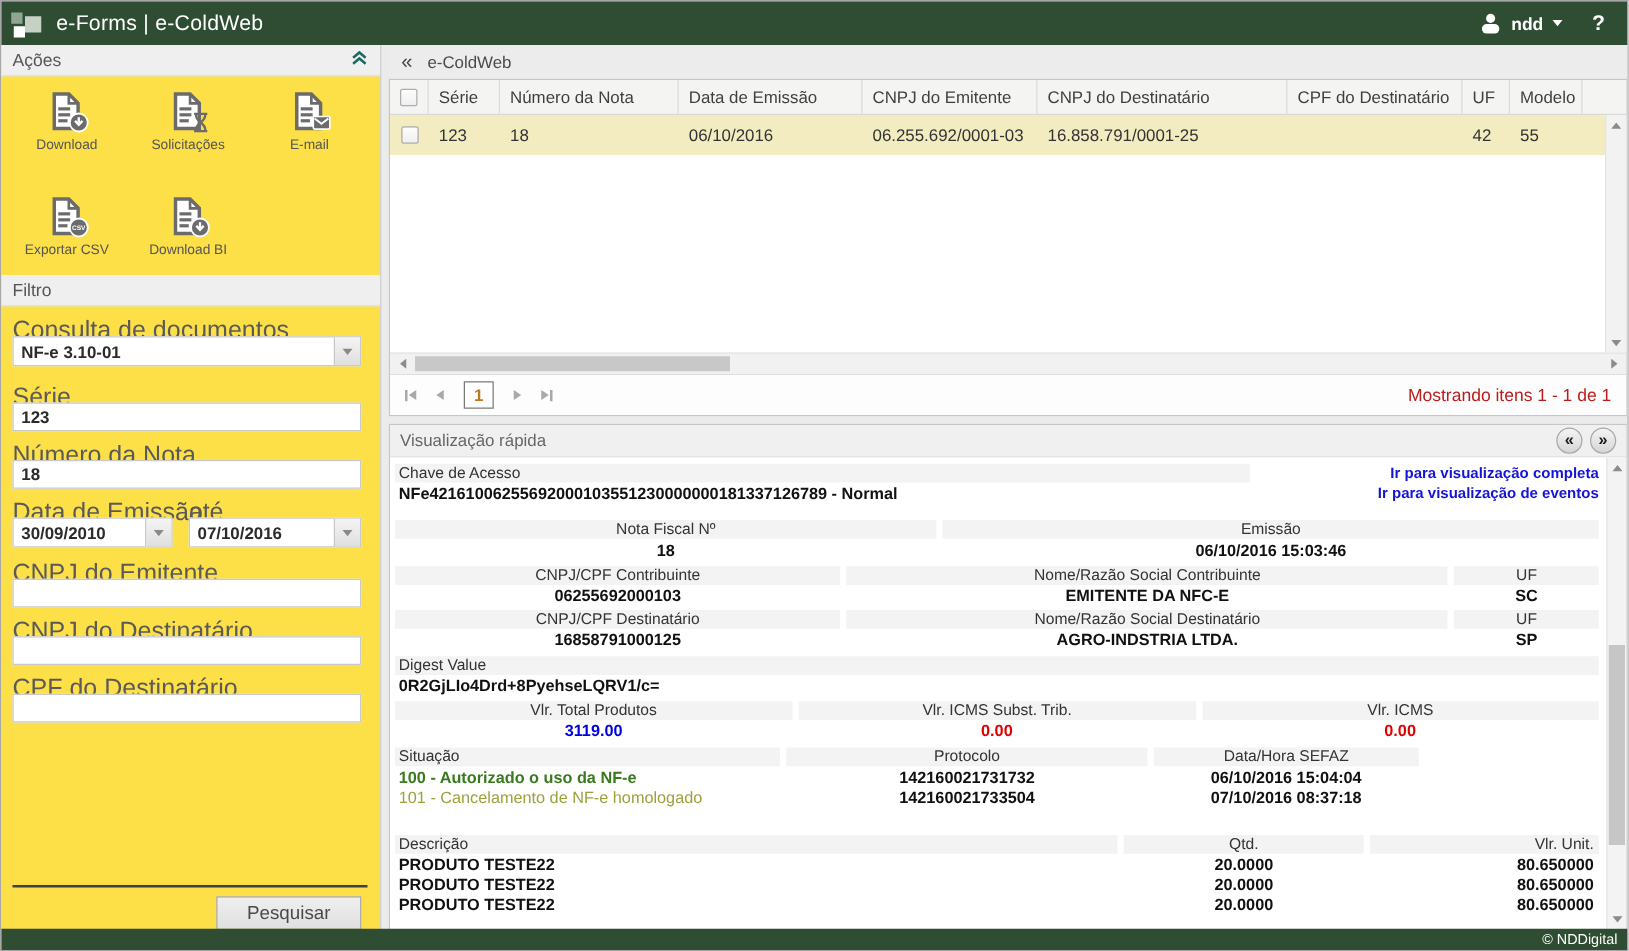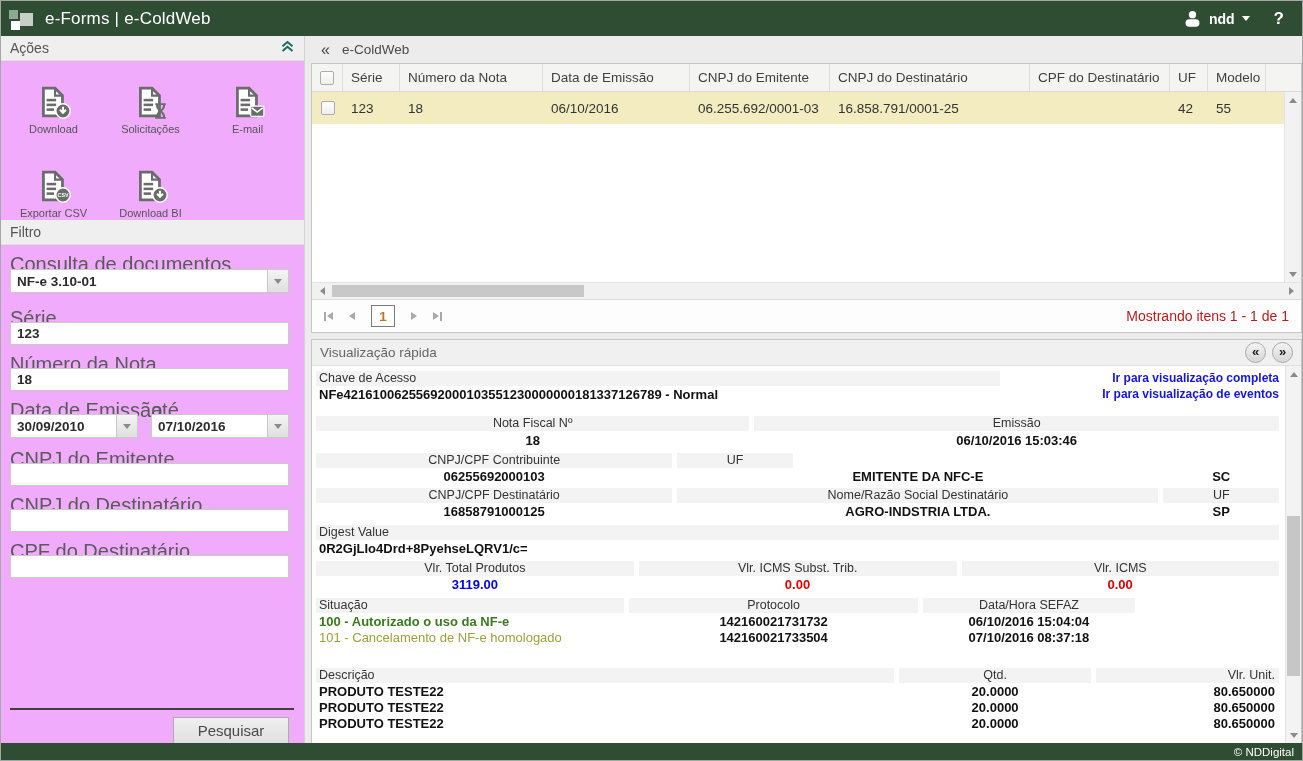--- a/index.html
+++ b/index.html
@@ -15,25 +15,25 @@
   .logo .sq1 { position:absolute; left:0; top:3px; width:9px; height:9px; background:#8FA792; }
   .logo .sq2 { position:absolute; left:11px; top:6px; width:13px; height:13px; background:#C7D0C5; }
   .logo .sq3 { position:absolute; left:2px; top:14px; width:9px; height:9px; background:#FFFFFF; }
   .app-title { color:#fff; font-size:17px; margin-left:10px; letter-spacing:.2px; }
   .topbar-right { margin-left:auto; display:flex; align-items:center; gap:10px; margin-right:18px; }
   .user-menu { display:flex; align-items:center; gap:7px; cursor:pointer; }
   .user-name { color:#fff; font-size:14px; font-weight:bold; }
   .caret { width:0; height:0; border-left:4px solid transparent; border-right:4px solid transparent; border-top:5px solid #fff; }
   .help { color:#fff; font-size:17px; font-weight:bold; margin-left:14px; cursor:pointer; }
   
-  .sidebar { position:absolute; left:0; top:35px; width:304px; height:709px; background:#f0abfc; border-right:1px solid #D2D2D2; }
+  .sidebar { position:absolute; left:0; top:35px; width:304px; height:709px; background:#fde047; border-right:1px solid #D2D2D2; }
   .panel-hd { height:25px; background:#EFEFEF; border-bottom:1px solid #E0E0E0; display:flex; align-items:center; padding:0 9px; font-size:14px; color:#555; }
   .panel-hd .hd-tool { margin-left:auto; cursor:pointer; }
   .actions-grid { display:flex; flex-wrap:wrap; padding:10px 4px 0 4px; }
-  .action-item { width:97px; height:76px; display:flex; flex-direction:column; align-items:center; cursor:pointer; margin-bottom:8px;justify-content:center; }
+  .action-item { width:97px; height:76px; display:flex; flex-direction:column; align-items:center; cursor:pointer; margin-bottom:8px; }
   .action-item .alabel { font-size:11px; color:#555; margin-top:3px; text-align:center; }
   .filtro-hd { position:absolute; left:0; top:184px; right:0; }
   .form { position:absolute; left:0; top:209px; right:0; }
   .f-label { position:absolute; left:9px; font-size:20px; color:#5A5A5A; }
   .f-input { position:absolute; height:23px; border:1px solid #C9C9C9; background:#fff; font-family:"Liberation Sans",sans-serif;
              font-size:13.5px; font-weight:bold; color:#2b2b2b; padding:0 6px; outline:none; }
   .combo { position:absolute; height:24px; border:1px solid #C9C9C9; background:#fff; display:flex; align-items:center; }
   .combo .c-val { flex:1; font-size:13.5px; font-weight:bold; color:#2b2b2b; padding-left:6px; white-space:nowrap; overflow:hidden; }
   .combo .c-trig { width:21px; align-self:stretch; background:linear-gradient(#F4F4F4,#DFDFDF); border-left:1px solid #C9C9C9; display:flex; align-items:center; justify-content:center; cursor:pointer; }
   .tri-down { width:0; height:0; border-left:4px solid transparent; border-right:4px solid transparent; border-top:5px solid #8A8A8A; }
@@ -341,20 +341,21 @@
           <span class="dlab tc" style="width:45%;">Nota Fiscal Nº</span>
           <span class="dlab tc" style="flex:1;">Emissão</span>
         </div>
         <div class="drow" style="top:67px;">
           <span class="dval tc" style="width:45%;">18</span>
           <span class="dval tc" style="flex:1;">06/10/2016 15:03:46</span>
         </div>
 
         <div class="drow" style="top:87px;">
           <span class="dlab tc" style="width:37%;">CNPJ/CPF Contribuinte</span>
+          <span class="dlab tc" style="flex:1;">Nome/Razão Social Contribuinte</span>
           <span class="dlab tc" style="width:12%;">UF</span>
         </div>
         <div class="drow" style="top:103px;">
           <span class="dval tc" style="width:37%;">06255692000103</span>
           <span class="dval tc" style="flex:1;">EMITENTE DA NFC-E</span>
           <span class="dval tc" style="width:12%;">SC</span>
         </div>
 
         <div class="drow" style="top:122px;">
           <span class="dlab tc" style="width:37%;">CNPJ/CPF Destinatário</span>

